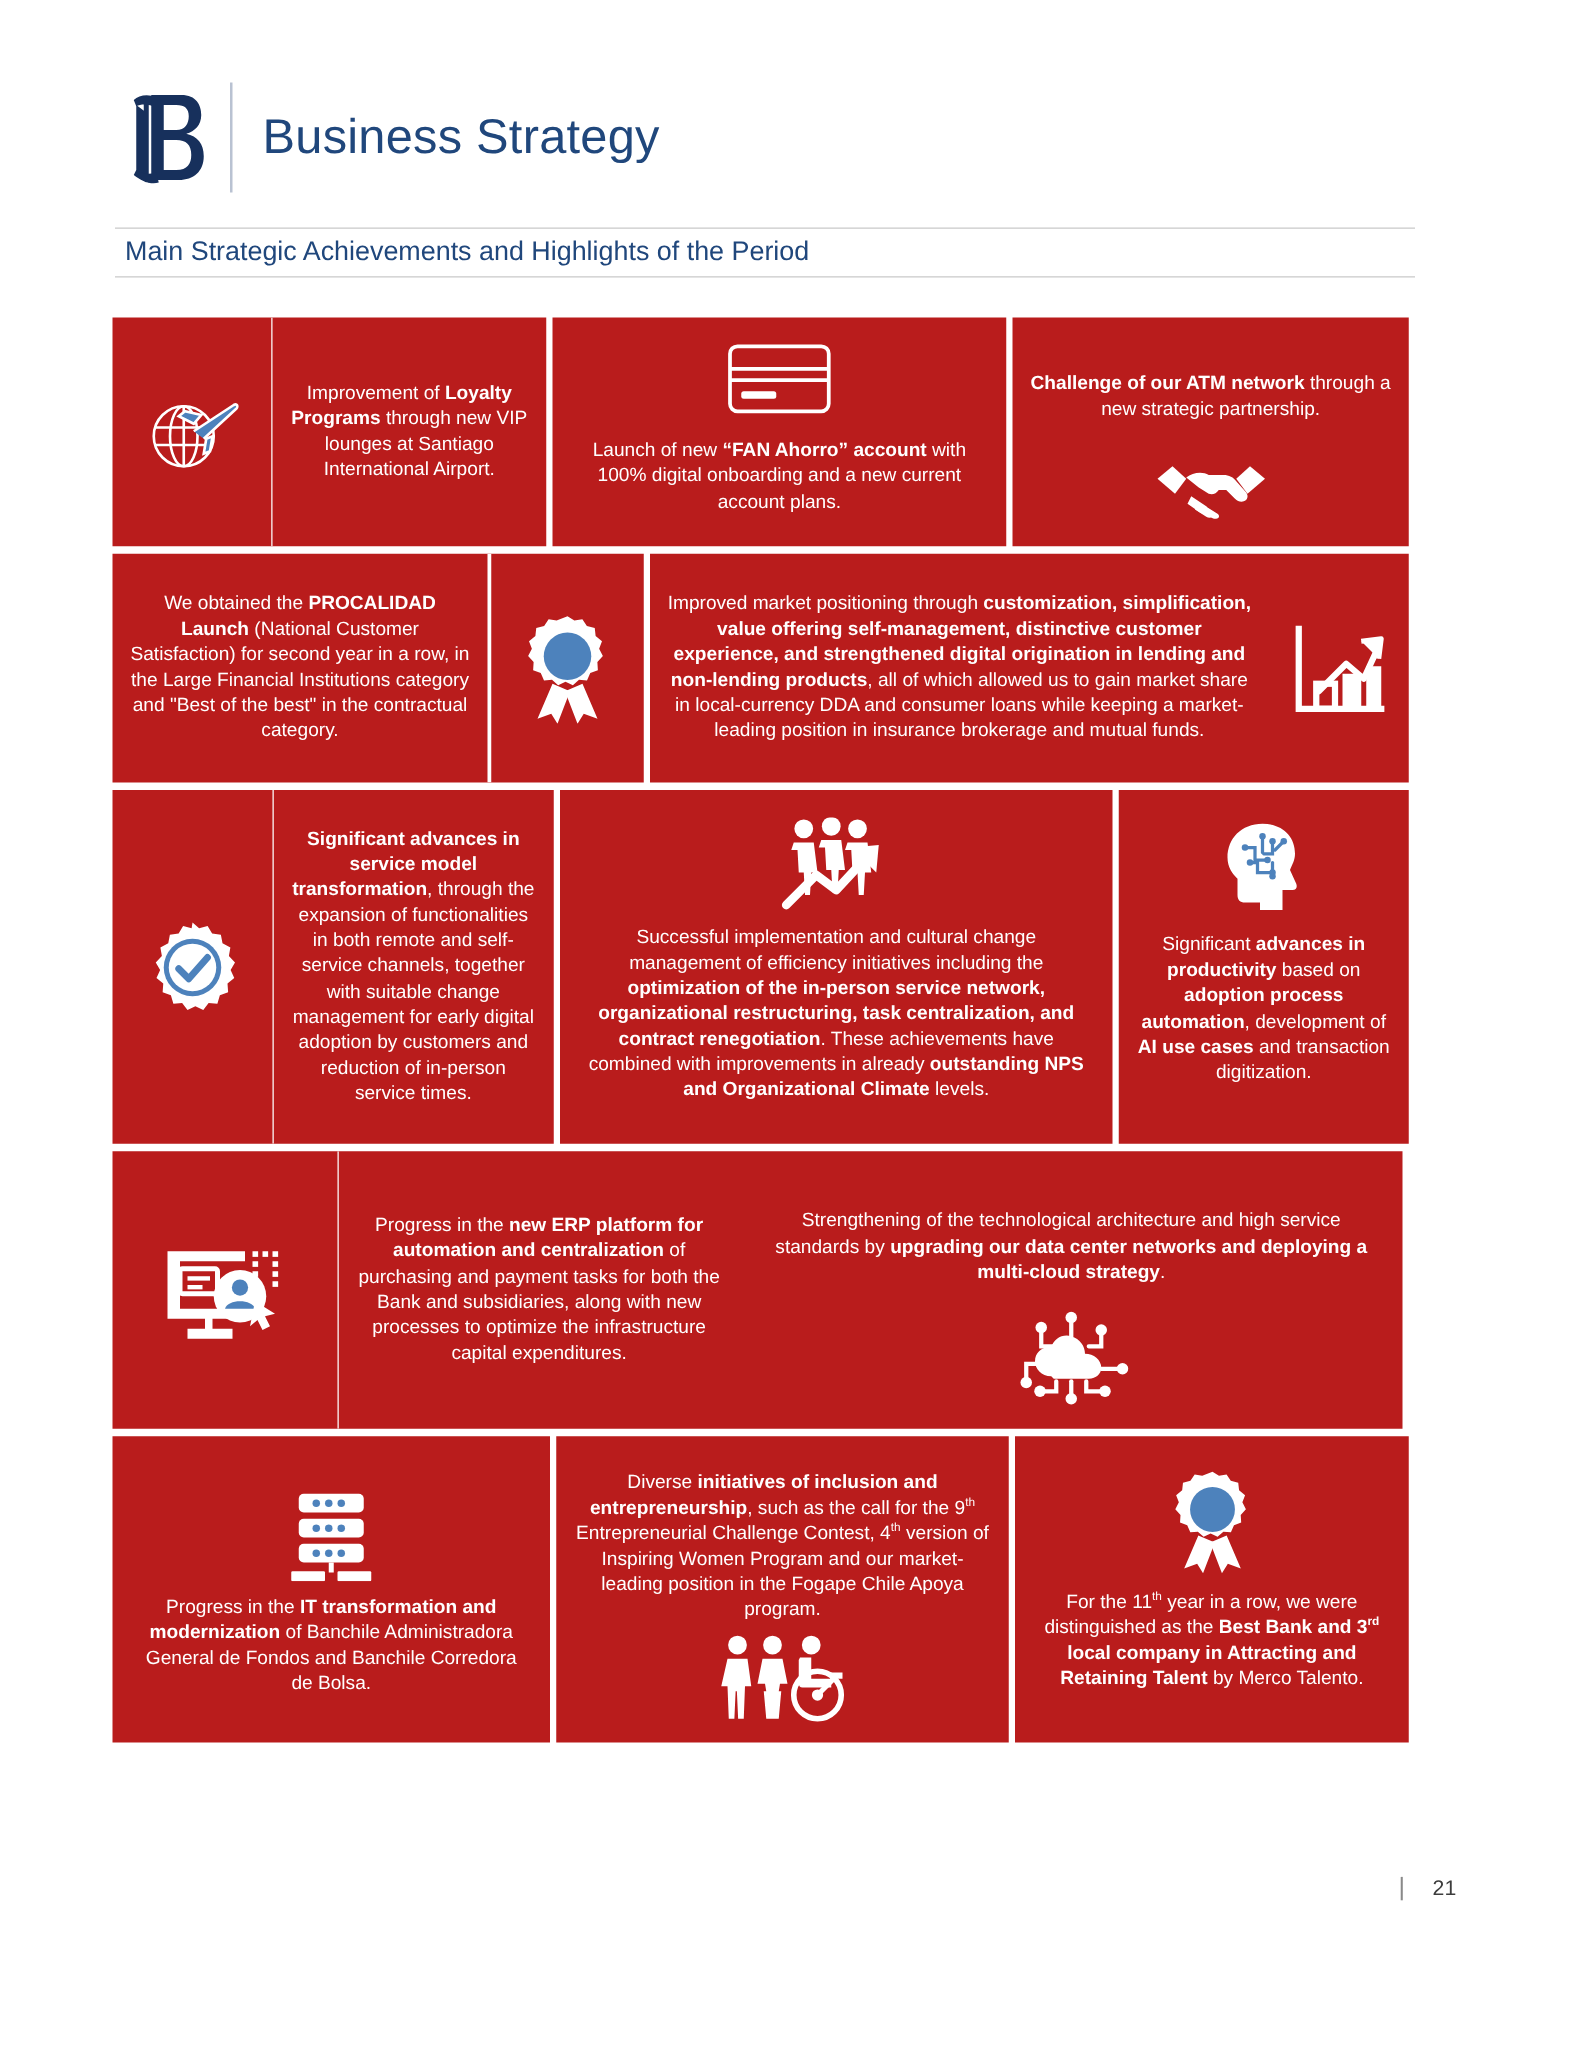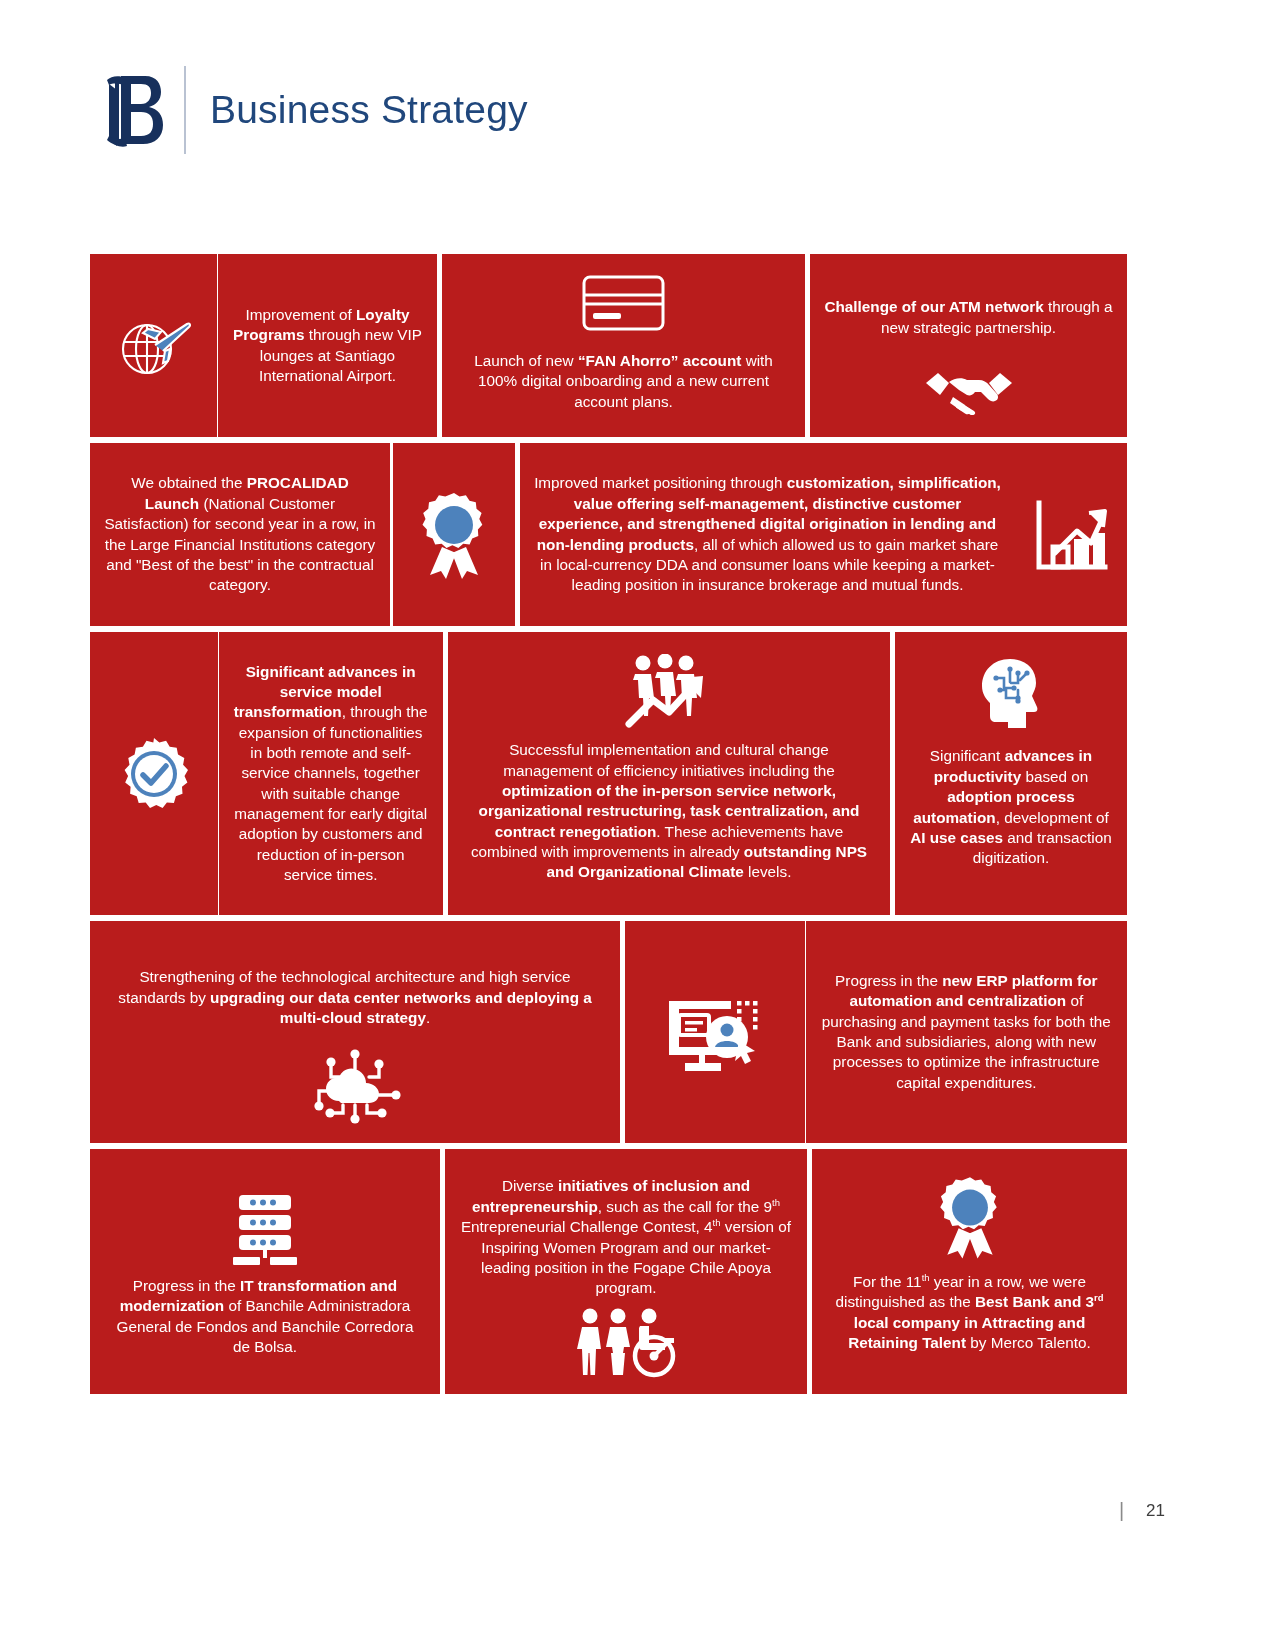--- a/index.html
+++ b/index.html
@@ -96,20 +96,23 @@
                    M30 18 L30 38 L40 38 C47 38, 50 33, 50 27 C50 21, 47 18, 40 18 Z
                    M30 46 L30 70 L40 70 C49 70, 52 65, 52 58 C52 50, 48 46, 40 46 Z"></path>
           <path d="M6 74 C12 79, 20 82, 26 80 L24 72 C18 74, 12 73, 8 70 Z"></path>
         </g>
       </svg>
     </div>
     <div class="logo-rule"></div>
     <div class="header-title">Business Strategy</div>
   </div>
 
+  <div class="section-bar">
+    <div class="section-bar-title">Main Strategic Achievements and Highlights of the Period</div>
+  </div>
 
   <div class="grid">
 
     <div class="row">
       <div class="card" style="width:347px;height:183px;margin-right:5px;">
         <div class="cell icon" style="width:127px;">
           <svg width="74" height="62" viewBox="0 0 74 62" fill="none" stroke="#ffffff" stroke-width="2.1">
             <circle cx="30" cy="34" r="24"></circle>
             <ellipse cx="30" cy="34" rx="11" ry="24"></ellipse>
             <path d="M6.6 27 H53.4 M6.6 41 H53.4 M30 10 V58"></path>
@@ -269,20 +272,51 @@
           <div class="cell text" style="padding:0 0 14px;">
             <div class="txt">
               <span>Significant </span><b>advances in productivity</b><span> based on </span><b>adoption process automation</b><span>, development of </span><b>AI use cases</b><span> and transaction digitization.</span>
             </div>
           </div>
         </div>
       </div>
     </div>
 
     <div class="row">
+      <div class="card" style="width:502px;height:222px;">
+        <div class="cell icon" style="width:180px;">
+          <svg width="100" height="86" viewBox="0 0 100 86" fill="#ffffff">
+            <path d="M4 12 H66 V20 H14 V58 H62 V50 H70 V66 H40 V74 H56 V82 H20 V74 H34 V66 H4 Z"></path>
+            <rect x="14" y="26" width="30" height="20" rx="2" fill="none" stroke="#ffffff" stroke-width="4"></rect>
+            <rect x="20" y="32" width="18" height="3.5"></rect>
+              <rect x="20" y="39" width="12" height="3.5"></rect>
+            <circle cx="62" cy="48" r="21" fill="#ffffff"></circle>
+            <circle cx="62" cy="41" r="6.5" fill="#4d82bc"></circle>
+            <path d="M50 58 C52 50, 72 50, 74 58 Z" fill="#4d82bc"></path>
+            <path d="M74 52 L90 62 L82 64 L86 72 L80 75 L76 67 L70 72 Z"></path>
+            <g fill="#ffffff">
+              <rect x="72" y="12" width="4.5" height="4.5"></rect>
+                <rect x="80" y="12" width="4.5" height="4.5"></rect>
+                <rect x="88" y="12" width="4.5" height="4.5"></rect>
+              <rect x="88" y="20" width="4.5" height="4.5"></rect>
+                <rect x="88" y="28" width="4.5" height="4.5"></rect>
+                <rect x="88" y="36" width="4.5" height="4.5"></rect>
+              <rect x="72" y="20" width="4.5" height="4.5"></rect>
+                <rect x="72" y="28" width="4.5" height="4.5"></rect>
+            </g>
+          </svg>
+        </div>
+        <div class="sep"></div>
+        <div class="cell text">
+          <div class="txt">
+            <span>Progress in the </span><b>new ERP platform for automation and centralization</b><span> of purchasing and payment tasks for both the Bank and subsidiaries, along with new processes to optimize the infrastructure capital expenditures.</span>
+          </div>
+        </div>
+      </div>
+
       <div class="card" style="width:530px;height:222px;margin-right:5px;">
         <div class="stack" style="padding:26px 18px 14px;">
           <div class="cell text" style="padding:0;">
             <div class="txt">
               <span>Strengthening of the technological architecture and high service standards by </span><b>upgrading our data center networks and deploying a multi-cloud strategy</b><span>.</span>
             </div>
           </div>
           <div class="cell icon" style="padding:0;">
             <svg width="92" height="80" viewBox="0 0 92 80" fill="#ffffff">
               <path d="M30 52 C22 52, 17 46, 17 40 C17 33, 23 28, 30 29 C32 22, 39 18, 46 20 C53 22, 57 28, 57 34 C64 34, 70 39, 70 45 C70 50, 66 54, 60 54 L32 54 Z"></path>
@@ -303,51 +337,20 @@
                   <circle cx="10" cy="57" r="4.6"></circle>
                 <circle cx="87" cy="46" r="4.6"></circle>
                   <circle cx="46" cy="70" r="4.6"></circle>
                 <circle cx="21" cy="64" r="4.6"></circle>
                   <circle cx="73" cy="64" r="4.6"></circle>
               </g>
             </svg>
           </div>
         </div>
       </div>
-
-      <div class="card" style="width:502px;height:222px;">
-        <div class="cell icon" style="width:180px;">
-          <svg width="100" height="86" viewBox="0 0 100 86" fill="#ffffff">
-            <path d="M4 12 H66 V20 H14 V58 H62 V50 H70 V66 H40 V74 H56 V82 H20 V74 H34 V66 H4 Z"></path>
-            <rect x="14" y="26" width="30" height="20" rx="2" fill="none" stroke="#ffffff" stroke-width="4"></rect>
-            <rect x="20" y="32" width="18" height="3.5"></rect>
-              <rect x="20" y="39" width="12" height="3.5"></rect>
-            <circle cx="62" cy="48" r="21" fill="#ffffff"></circle>
-            <circle cx="62" cy="41" r="6.5" fill="#4d82bc"></circle>
-            <path d="M50 58 C52 50, 72 50, 74 58 Z" fill="#4d82bc"></path>
-            <path d="M74 52 L90 62 L82 64 L86 72 L80 75 L76 67 L70 72 Z"></path>
-            <g fill="#ffffff">
-              <rect x="72" y="12" width="4.5" height="4.5"></rect>
-                <rect x="80" y="12" width="4.5" height="4.5"></rect>
-                <rect x="88" y="12" width="4.5" height="4.5"></rect>
-              <rect x="88" y="20" width="4.5" height="4.5"></rect>
-                <rect x="88" y="28" width="4.5" height="4.5"></rect>
-                <rect x="88" y="36" width="4.5" height="4.5"></rect>
-              <rect x="72" y="20" width="4.5" height="4.5"></rect>
-                <rect x="72" y="28" width="4.5" height="4.5"></rect>
-            </g>
-          </svg>
-        </div>
-        <div class="sep"></div>
-        <div class="cell text">
-          <div class="txt">
-            <span>Progress in the </span><b>new ERP platform for automation and centralization</b><span> of purchasing and payment tasks for both the Bank and subsidiaries, along with new processes to optimize the infrastructure capital expenditures.</span>
-          </div>
-        </div>
-      </div>
     </div>
 
     <div class="row">
       <div class="card" style="width:350px;height:245px;margin-right:5px;">
         <div class="stack" style="padding:42px 16px 20px;">
           <div class="cell icon" style="padding:0;">
             <svg width="72" height="74" viewBox="0 0 72 74" fill="#ffffff">
               <rect x="10" y="4" width="52" height="15" rx="4"></rect>
               <rect x="10" y="24" width="52" height="15" rx="4"></rect>
               <rect x="10" y="44" width="52" height="15" rx="4"></rect>

